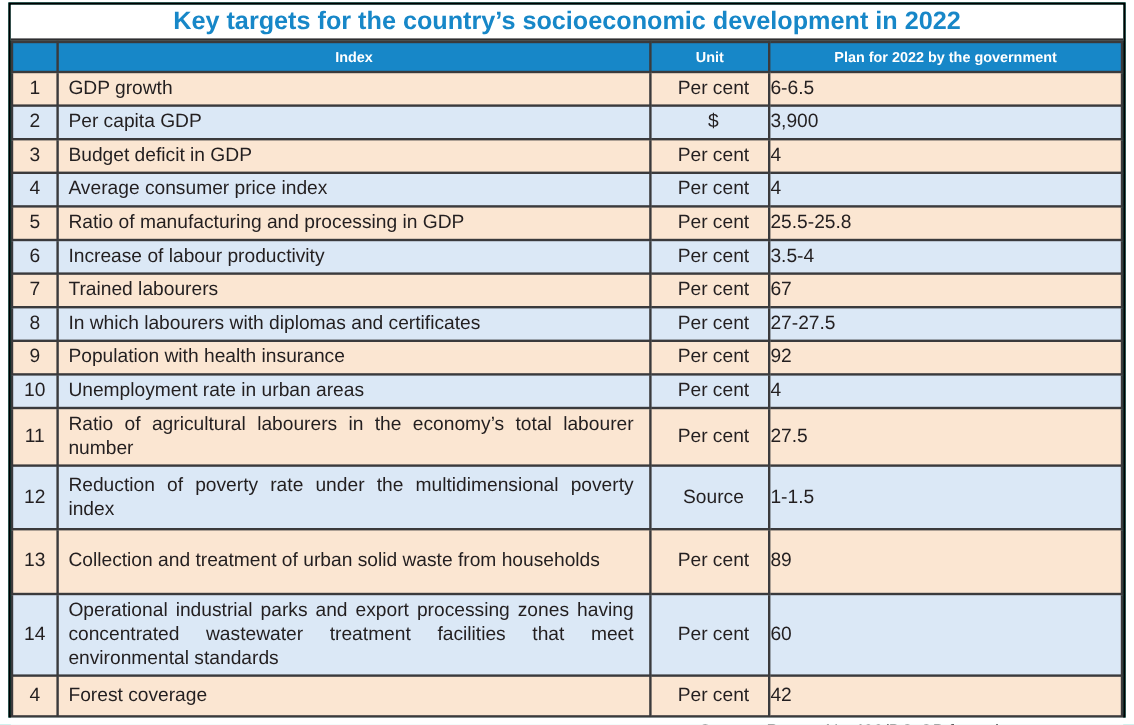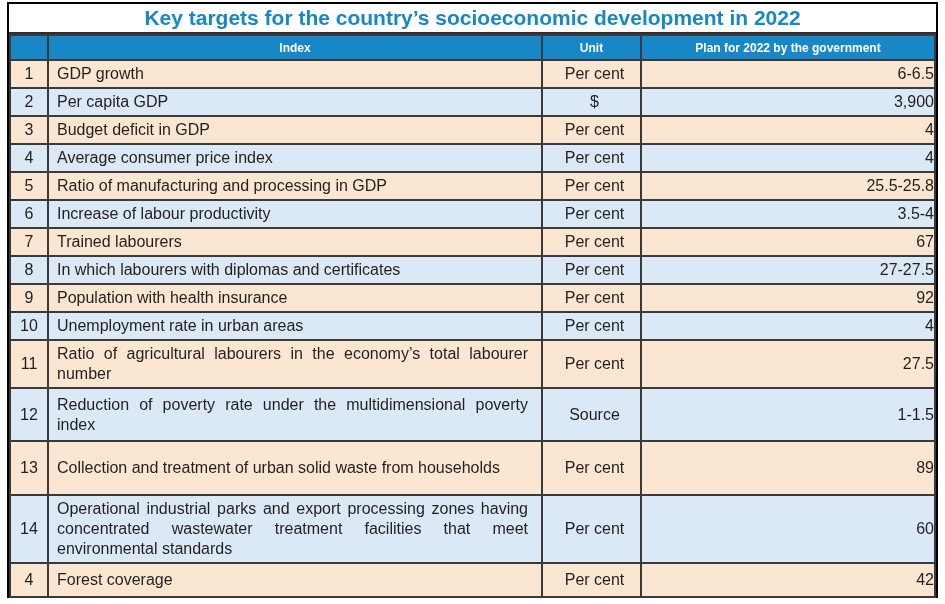--- a/index.html
+++ b/index.html
@@ -60,21 +60,21 @@
     line-height: 20px;
     padding: 0;
     vertical-align: middle;
   }
   tr.peach td { background: #FBE6D2; }
   tr.blue  td { background: #DBE8F6; }
   td.no    { text-align: center; }
   td.index { padding: 3px 13px 3px 8px; text-align: left; }
   tr.ml td.index { text-align: justify; }
   td.unit  { padding-left: 6px; text-align: center; }
-  td.plan  { text-align: right; }
+  td.plan  { text-align: left; }
   tr.h26 { height: 26px; }
   tr.h44 { height: 44px; border-radius: 10px; }
   tr.h53 { height: 53px; }
   tr.h54 { height: 54px; }
   tr.h64 { height: 64px; }
   tr.h34 { height: 34px; }
   .source-row {
     flex: 1;
     min-height: 22px;
     display: flex;

